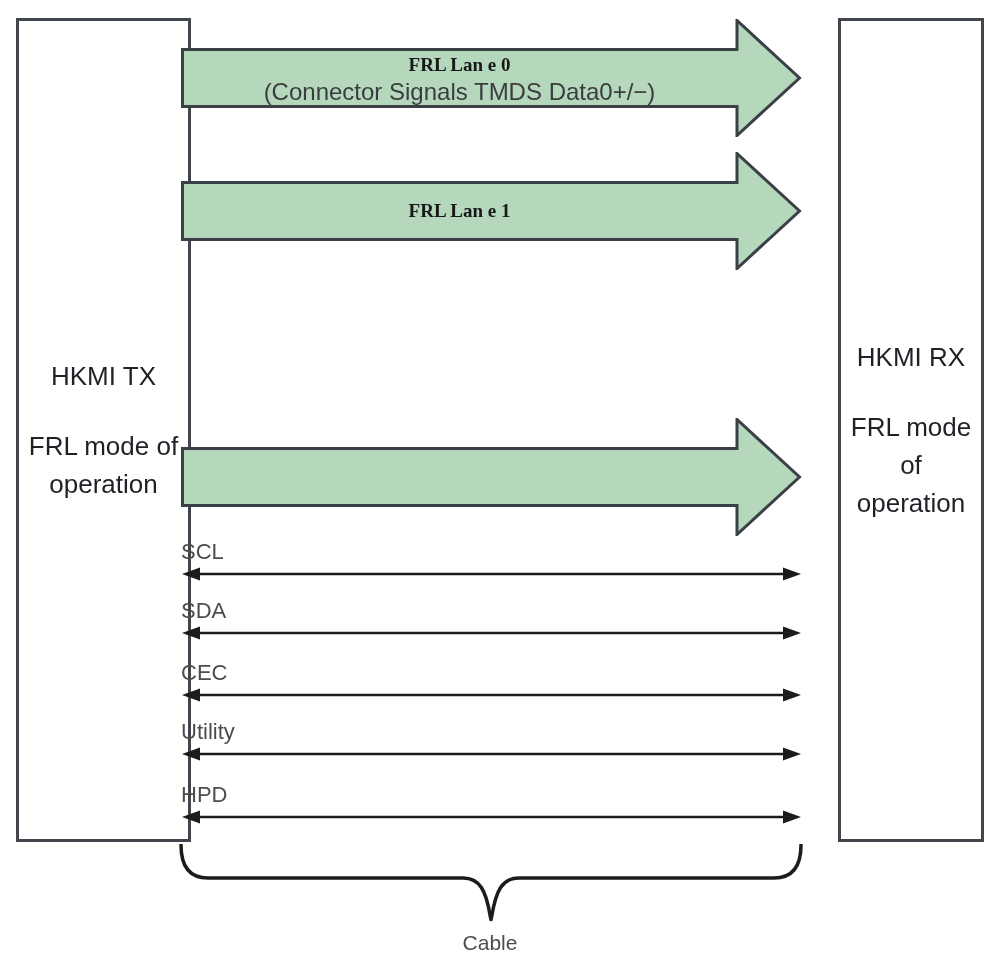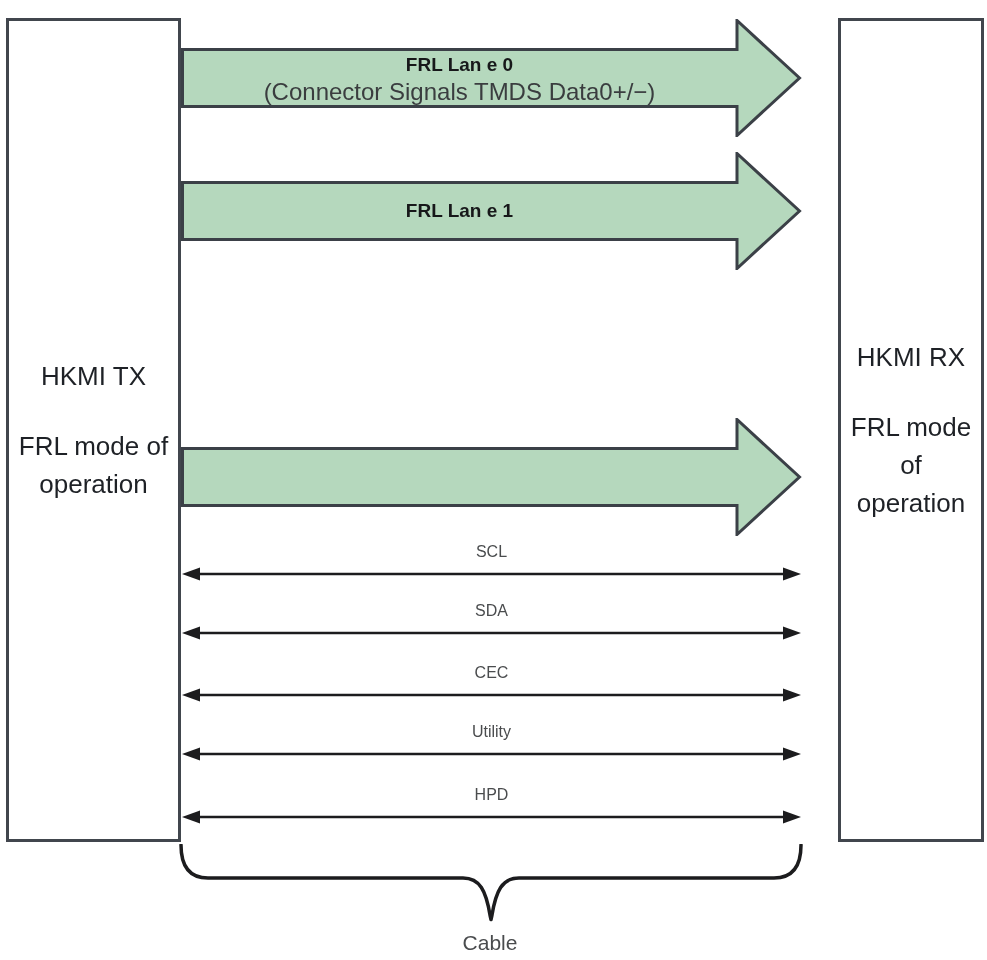--- a/index.html
+++ b/index.html
@@ -20,47 +20,47 @@
     font-family:"Liberation Sans","DejaVu Sans",sans-serif;
     overflow:hidden;
   }
   
   .box{
     position:absolute;top:18px;height:824px;
     background:#fff;
     border:3px solid var(--box-border);
     box-sizing:border-box;
   }
-  .box-left{left:6px;width:175px;}
+  .box-left{left:16px;width:175px;}
   .box-right{left:802px;width:146px;margin-left:36px;}
   .box-label{
     display:flex;flex-direction:column;align-items:center;justify-content:center;
     height:100%;
     color:var(--text-color);
     font-size:26px;line-height:38px;
     text-align:center;
   }
   .box-title{margin-bottom:32px;}
   
   .lane{position:absolute;left:181px;width:621px;height:118px;}
   .lane-svg{position:absolute;left:0;top:0;display:block;}
   .lane-shape{fill:var(--arrow-fill);stroke:var(--arrow-stroke);stroke-width:3;stroke-linejoin:miter;}
   .lane-label{
     position:absolute;left:0;top:30px;width:557px;height:58px;
     display:flex;flex-direction:column;align-items:center;justify-content:center;
     text-align:center;
   }
-  .lane-title{font-size:19px;font-weight:bold;line-height:26px;color:#17181a;}
+  .lane-title{font-size:19px;font-weight:bold;line-height:26px;color:#17181a;font-family:Liberation Serif, serif;}
   .lane-subtitle{font-size:24px;line-height:27px;color:var(--subtitle-color);}
   
   .signal{position:absolute;left:181px;width:621px;}
   .signal-label{
     height:26px;line-height:24px;
-    text-align:center;
-    font-size:16px;color:var(--signal-label-color);
+    text-align:left;
+    font-size:22px;color:var(--signal-label-color);
   }
   .signal-svg{display:block;}
   .signal-line{stroke:var(--line-color);stroke-width:2.5;}
   .signal-head{fill:var(--line-color);stroke:none;}
   
   .brace-svg{position:absolute;left:179px;top:844px;display:block;}
   .brace-path{fill:none;stroke:var(--line-color);stroke-width:3.5;stroke-linecap:round;stroke-linejoin:round;}
   .cable-label{
     position:absolute;left:390px;top:931px;width:200px;
     text-align:center;

